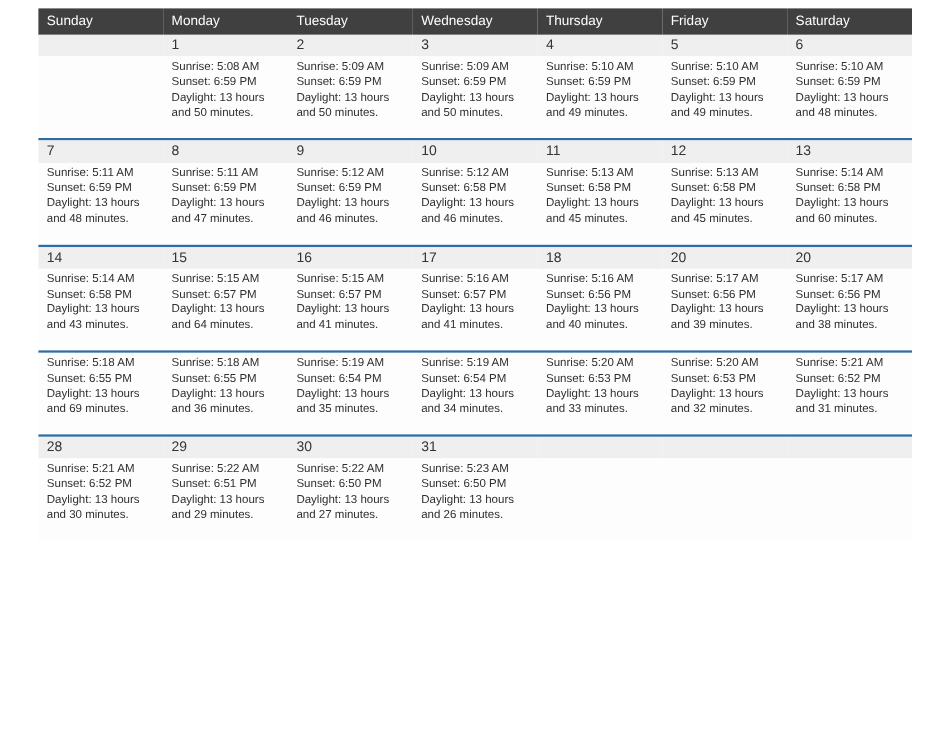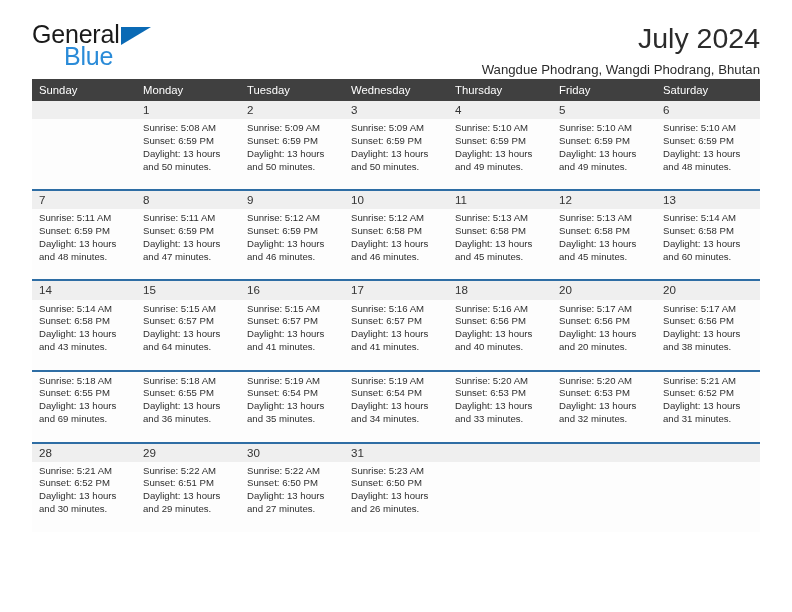--- a/index.html
+++ b/index.html
@@ -93,45 +93,33 @@
     color: #333333;
     padding: 3px 0 3px 7px;
     height: 17px;
     vertical-align: top;
     line-height: 1.05;
   }
   .info-row td {
     background: #fdfdfd;
     font-size: 9.6px;
     color: #2f2f2f;
-    padding: 3px 6px 4px 7px;
+    padding: 3px 6px 14px 7px;
     vertical-align: top;
     line-height: 1.335;
-    height: 70px;
+    height: 58px;
   }
   .info-row td div { white-space: nowrap; }
   .empty { background: #fdfdfd !important; }
 </style>
 </head>
 <body>
 
 <div class="page">
 
-  <div class="topbar">
-    <div class="logo">
-      <div class="logo-row1">General
-        <span class="logo-tri"></span>
-      </div>
-      <div class="logo-row2">Blue</div>
-    </div>
-    <div class="titles">
-      <div class="cal-title">July 2024</div>
-      <div class="cal-subtitle">Wangdue Phodrang, Wangdi Phodrang, Bhutan</div>
-    </div>
-  </div>
 
   <table class="calendar">
     <thead>
       <tr>
         <th>Sunday</th>
         <th>Monday</th>
         <th>Tuesday</th>
         <th>Wednesday</th>
         <th>Thursday</th>
         <th>Friday</th>
@@ -283,21 +271,21 @@
           <td>
             <div>Sunrise: 5:16 AM</div>
             <div>Sunset: 6:56 PM</div>
             <div>Daylight: 13 hours</div>
             <div>and 40 minutes.</div>
           </td>
           <td>
             <div>Sunrise: 5:17 AM</div>
             <div>Sunset: 6:56 PM</div>
             <div>Daylight: 13 hours</div>
-            <div>and 20 minutes.</div>
+            <div>and 39 minutes.</div>
           </td>
           <td>
             <div>Sunrise: 5:17 AM</div>
             <div>Sunset: 6:56 PM</div>
             <div>Daylight: 13 hours</div>
             <div>and 38 minutes.</div>
           </td>
         </tr>
         <tr class="wk-sep">
           <td colspan="7"></td>

